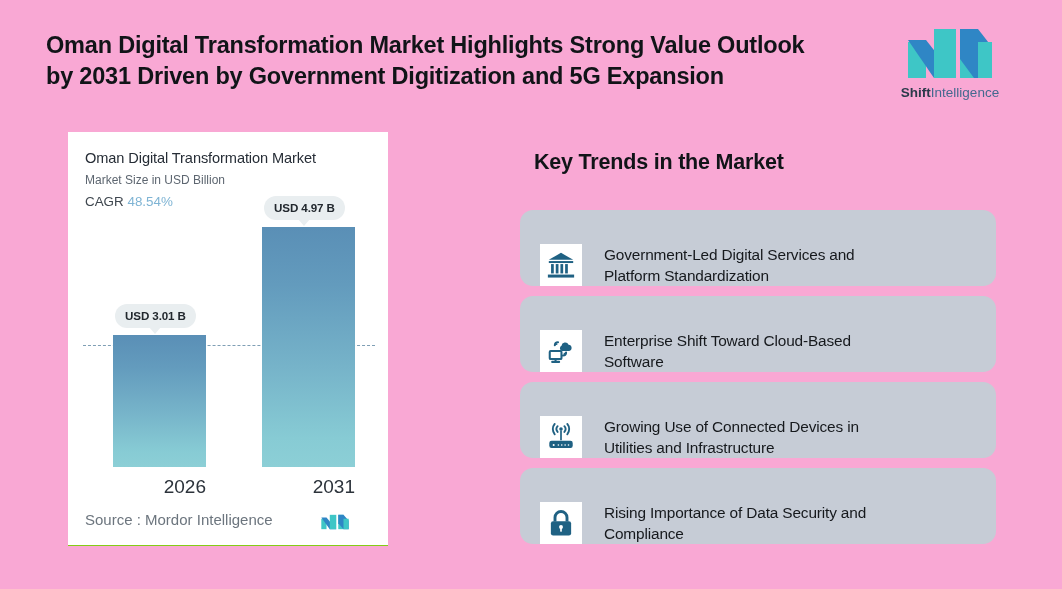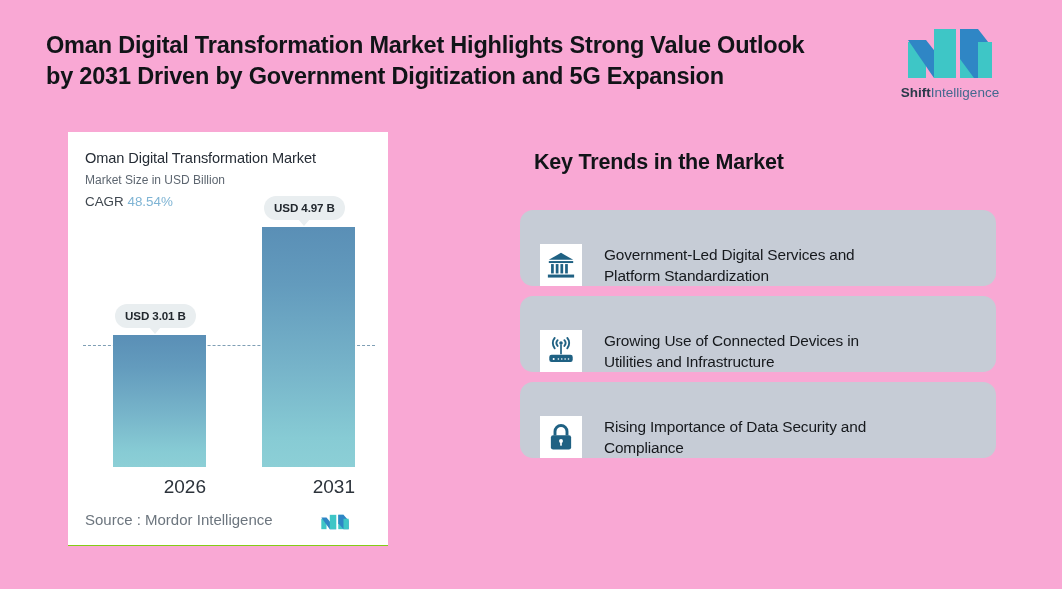--- a/index.html
+++ b/index.html
@@ -197,20 +197,37 @@
           <rect x="20.4" y="15" width="2.9" height="10"></rect>
           <rect x="2" y="26.2" width="28" height="3.2"></rect>
         </svg>
       </div>
       <div class="card-text">
         <div>Government-Led Digital Services and</div>
         <div>Platform Standardization</div>
       </div>
     </div>
 
+    <div class="card">
+      <div class="card-icon-tile">
+        <svg width="30" height="30" viewBox="0 0 32 32" fill="none" stroke="#1f6183" stroke-width="2">
+          <path d="M16.5 10.5a4 4 0 0 1 7.6-1.2 3.4 3.4 0 0 1 .6 6.7H16.8a3 3 0 0 1-.3-5.5z" fill="#1f6183" stroke="none"></path>
+          <rect x="4" y="16" width="12.5" height="8.6" rx="1" stroke="#1f6183" stroke-width="2.2"></rect>
+          <path d="M10.2 24.6v2.6M6.6 27.6h7.4" stroke="#1f6183" stroke-width="2.2" stroke-linecap="round"></path>
+          <path d="M9.4 9.8a3.4 3.4 0 0 1 3.4-3.2" stroke="#1f6183" stroke-width="2.2" stroke-linecap="round"></path>
+          <path d="M9.9 6.6 9.2 9.9l3.3-.6" fill="#1f6183" stroke="none"></path>
+          <path d="M21.4 17.6a3.4 3.4 0 0 1-3.3 3.3" stroke="#1f6183" stroke-width="2.2" stroke-linecap="round"></path>
+          <path d="M20.9 20.8l.8-3.3-3.3.6" fill="#1f6183" stroke="none"></path>
+        </svg>
+      </div>
+      <div class="card-text">
+        <div>Enterprise Shift Toward Cloud-Based</div>
+        <div>Software</div>
+      </div>
+    </div>
 
     <div class="card">
       <div class="card-icon-tile">
         <svg width="30" height="30" viewBox="0 0 32 32">
           <g fill="none" stroke="#1f6183" stroke-width="2" stroke-linecap="round">
             <path d="M12.4 10.6a4.6 4.6 0 0 1 0-6.1"></path>
             <path d="M19.6 4.5a4.6 4.6 0 0 1 0 6.1"></path>
             <path d="M9.3 13.1a8.6 8.6 0 0 1 0-11.1"></path>
             <path d="M22.7 2a8.6 8.6 0 0 1 0 11.1"></path>
           </g>

